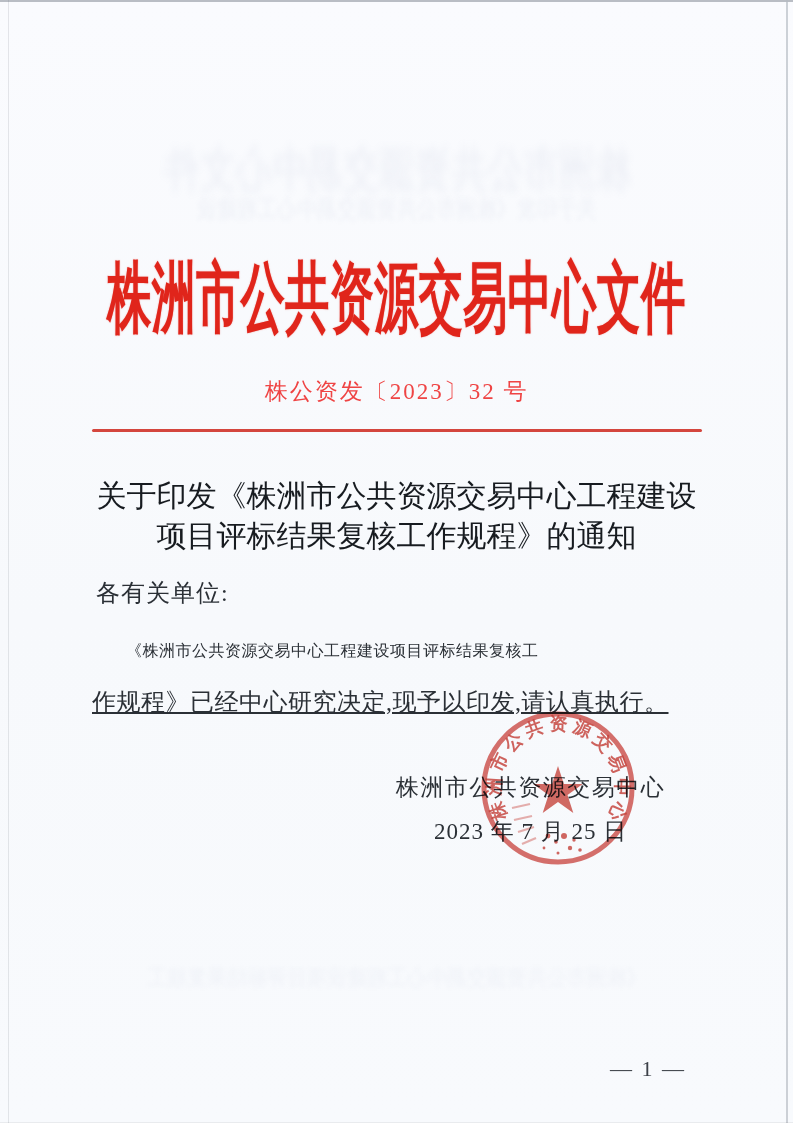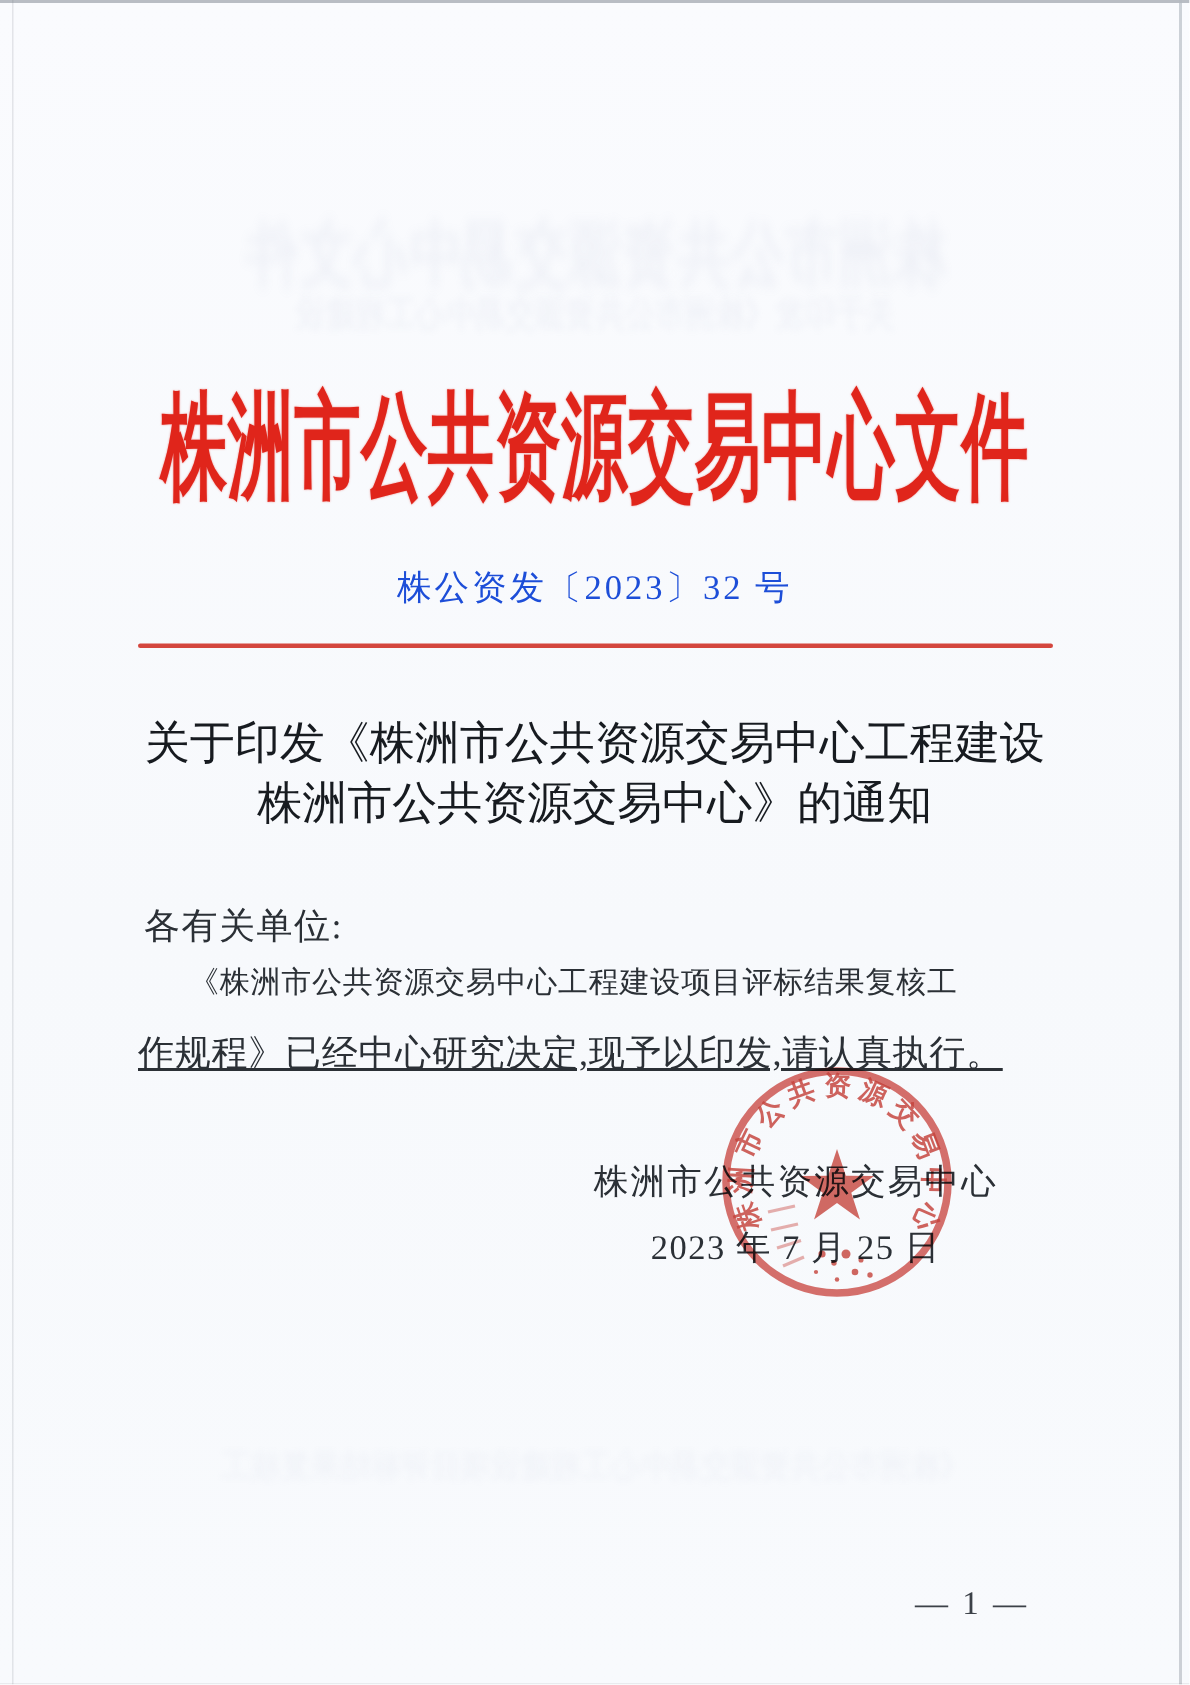--- a/index.html
+++ b/index.html
@@ -24,33 +24,33 @@
   .ghost3{top:964px;font-size:20px;opacity:.06;filter:blur(2px);transform:scale(-1,1.1);}
   
   .org-title{
     position:absolute;top:247px;left:0;width:100%;text-align:center;
     font-size:44px;font-weight:900;letter-spacing:0.5px;color:#e0251b;
     transform:scaleY(1.75);transform-origin:50% 0;white-space:nowrap;
     text-shadow:0 0 1px rgba(224,37,27,.55);
   }
   .doc-number{
     position:absolute;top:376px;left:0;width:100%;text-align:center;
-    font-size:23px;letter-spacing:2px;color:#1d4ed8;
+    font-size:23px;letter-spacing:2px;color:#ef4444;
   }
   .red-rule{
     position:absolute;top:429px;left:92px;width:610px;height:3px;
     background:#d4463e;border-radius:2px;
   }
   
   .subject{position:absolute;top:476px;left:0;width:100%;text-align:center;
     font-weight:normal;color:#171b20;font-size:30px;line-height:40px;letter-spacing:0px;}
   .subject div{white-space:nowrap;}
   
-  .salutation{position:absolute;top:601px;left:96px;font-size:24px;letter-spacing:1px;}
-  .body-line1{position:absolute;top:641px;left:126px;font-size:20px;letter-spacing:0.5px;white-space:nowrap;}
+  .salutation{position:absolute;top:577px;left:96px;font-size:24px;letter-spacing:1px;}
+  .body-line1{position:absolute;top:641px;left:126px;font-size:16px;letter-spacing:0.5px;white-space:nowrap;}
   .body-line2{position:absolute;top:686px;left:92px;font-size:24px;letter-spacing:0.5px;white-space:nowrap;text-decoration:underline;}
   
   .sig-org{position:absolute;top:772px;left:0;width:100%;text-align:center;
     font-size:23px;letter-spacing:1.5px;transform:translateX(134px);white-space:nowrap;}
   .sig-date{position:absolute;top:816px;left:0;width:100%;text-align:center;
     font-size:23px;letter-spacing:1px;transform:translateX(134px);white-space:nowrap;}
   
   .seal{position:absolute;left:478px;top:708px;width:160px;height:160px;
     mix-blend-mode:multiply;opacity:.88;pointer-events:none;}
   
@@ -72,21 +72,21 @@
   <div class="ghost ghost3">《株洲市公共资源交易中心工程建设项目评标结果复核工</div>
 
   <div class="org-title">株洲市公共资源交易中心文件</div>
 
   <div class="doc-number">株公资发〔2023〕32 号</div>
 
   <div class="red-rule"></div>
 
   <div class="subject">
     <div>关于印发《株洲市公共资源交易中心工程建设</div>
-    <div>株洲市公共资源交易中心》的通知</div>
+    <div>项目评标结果复核工作规程》的通知</div>
   </div>
 
   <div class="salutation">各有关单位:</div>
   <div class="body-line1">《株洲市公共资源交易中心工程建设项目评标结果复核工</div>
   <div class="body-line2">作规程》已经中心研究决定,现予以印发,请认真执行。</div>
 
   <div class="sig-org">株洲市公共资源交易中心</div>
   <div class="sig-date">2023 年 7 月 25 日</div>
 
   <div class="seal">

